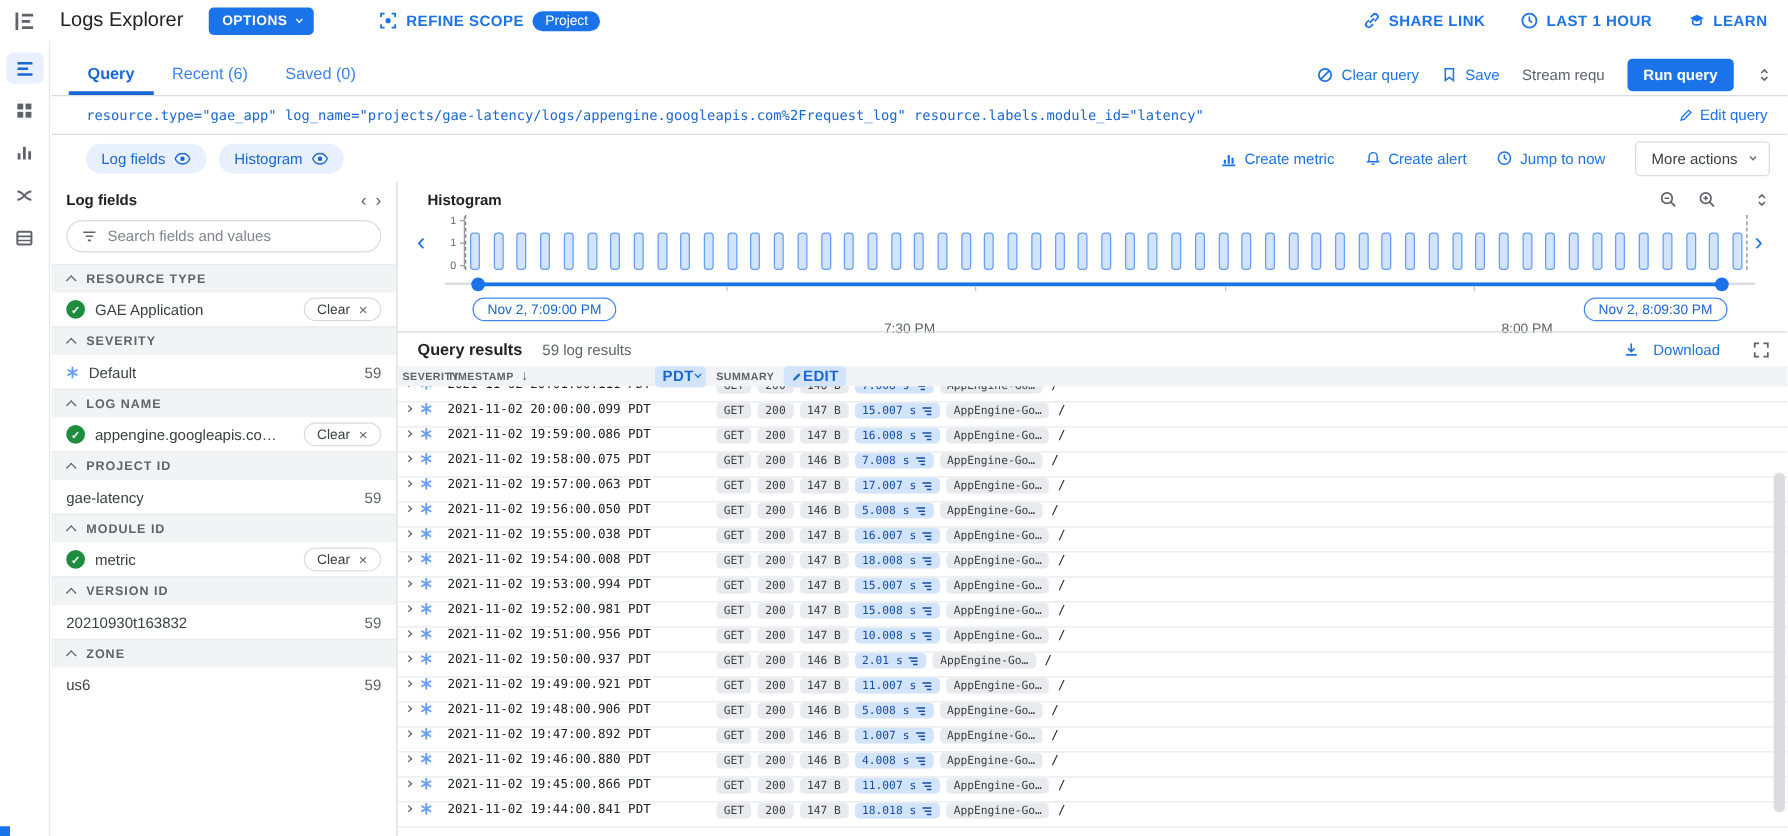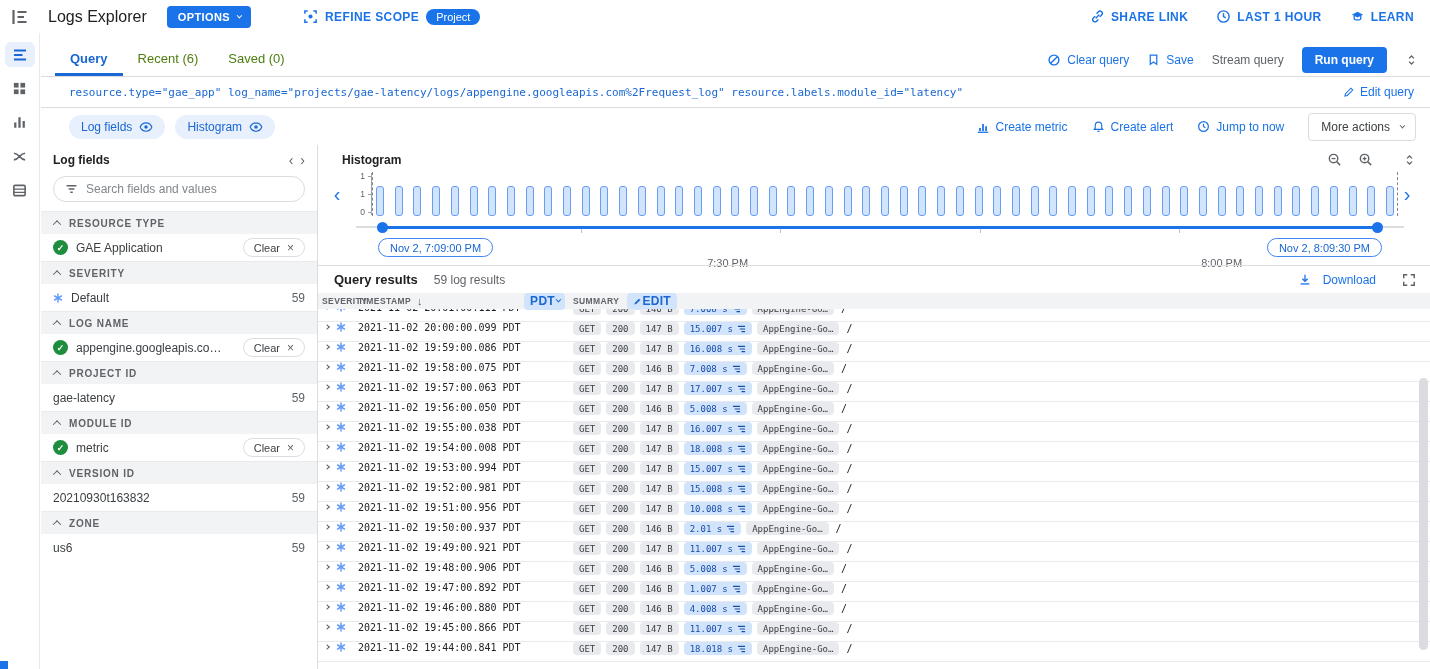--- a/index.html
+++ b/index.html
@@ -27,21 +27,21 @@
   
   .rail{position:absolute;left:0;top:33px;bottom:0;width:40px;border-right:1px solid #e8eaed;display:flex;flex-direction:column;align-items:center;padding-top:9px;gap:9px;background:#fff}
   .rail-item{width:30px;height:25px;border-radius:6px;display:flex;align-items:center;justify-content:center;color:#5f6368;cursor:pointer}
   .rail-item.active{background:#e8f0fe;color:#1967d2}
 
   
   .main{position:absolute;left:41px;top:33px;right:0;bottom:0;display:flex;flex-direction:column;background:#fff}
 
   .tabsbar{height:44px;display:flex;border-bottom:1px solid #dadce0;padding-left:14px}
   .tabs{display:flex}
-  .tab{display:flex;align-items:flex-end;padding:0 15px 10px;font-size:13px;color:#4d7c0f;cursor:pointer;white-space:nowrap}
+  .tab{display:flex;align-items:flex-end;padding:0 15px 10px;font-size:13px;color:#3b82f6;cursor:pointer;white-space:nowrap}
   .tab.active{color:#1967d2;font-weight:bold;border-bottom:3px solid #1967d2;padding-bottom:7px}
   .tabsbar-right{margin-left:auto;display:flex;align-items:center;gap:18px;padding-right:12px;margin-top:10px}
   .txtbtn{display:flex;align-items:center;gap:6px;font-size:12px;color:#1a73e8;cursor:pointer;white-space:nowrap}
   .txtbtn.grey{color:#5f6368}
   .btn-run{background:#1a73e8;color:#fff;border:none;border-radius:4px;font:bold 12px "Liberation Sans",sans-serif;padding:6px 13px;cursor:pointer}
 
   .querybox{height:31px;border-bottom:1px solid #dadce0;display:flex;align-items:center;padding:0 16px 0 28px}
   .querytext{font-size:11px;color:#1967d2;white-space:nowrap;overflow:hidden;flex:1}
   .editq{display:flex;align-items:center;gap:5px;color:#1a73e8;font-size:12px;cursor:pointer;margin-left:12px;white-space:nowrap}
 
@@ -248,21 +248,21 @@
       </span>
       <span class="txtbtn">
         <span class="ic">
           <svg width="13" height="13" viewBox="0 0 16 16">
               <path d="M4 2.5h8V14L8 11 4 14z" fill="none" stroke="#1a73e8" stroke-width="1.5"></path>
             </svg>
         </span>
         <span>Save</span>
       </span>
       <span class="txtbtn grey">
-        <span>Stream query</span>
+        <span>Stream requ</span>
       </span>
       <button class="btn-run">Run query</button>
       <span class="ic" style="color:#5f6368">
         <svg width="13" height="14" viewBox="0 0 16 16">
             <path d="M5 6 8 3l3 3M5 10l3 3 3-3" fill="none" stroke="currentColor" stroke-width="1.6"></path>
           </svg>
       </span>
     </div>
   </div>
 

